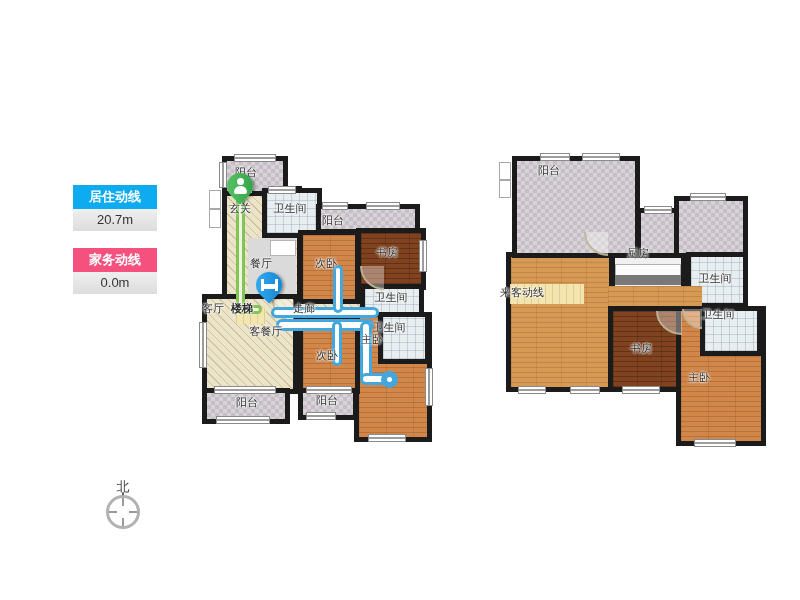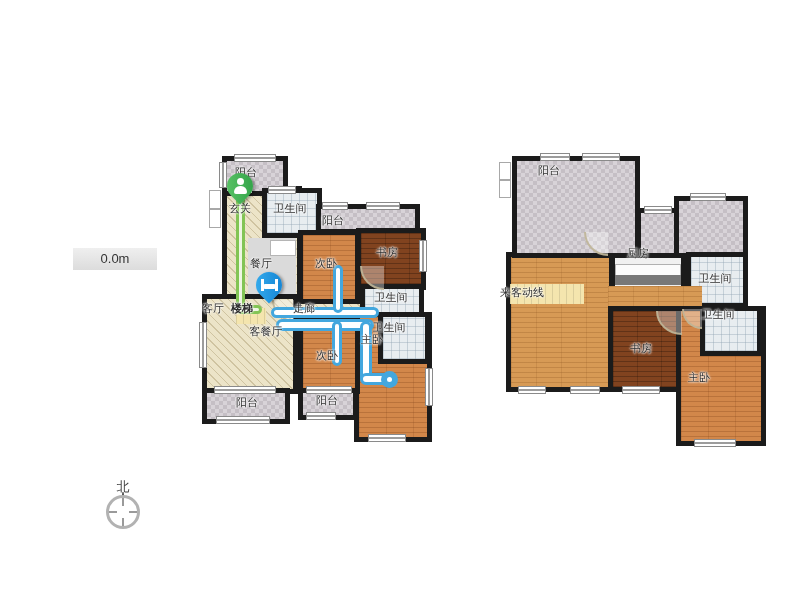--- a/index.html
+++ b/index.html
@@ -74,21 +74,26 @@
   
   .cp-ring{position:absolute;width:34px;height:34px;border:3px solid #b2b2b2;border-radius:50%;box-sizing:border-box;}
   .cp-tick{position:absolute;background:#9a9a9a;}
   .cp-stem{position:absolute;width:2px;height:7px;background:#555;}
 </style>
 </head>
 <body>
 
 <div id="canvas">
 
+  <div class="lg-block" style="left:73px;top:185px;">
+    <div class="lg-head c-blue">居住动线</div>
+    <div class="lg-val">20.7m</div>
+  </div>
   <div class="lg-block" style="left:73px;top:248px;">
+    <div class="lg-head c-pink">家务动线</div>
     <div class="lg-val">0.0m</div>
   </div>
 
   <div class="room f-hatch" style="left:222px;top:186px;width:80px;height:118px;"></div>
   <div class="room f-hatch" style="left:296px;top:296px;width:86px;height:42px;"></div>
   <div class="patch f-gray" style="left:248px;top:238px;width:48px;height:62px;"></div>
   <div class="patch" style="left:270px;top:240px;width:26px;height:16px;background:#fff;border:1px solid #b5b5b5;box-sizing:border-box;"></div>
   <div class="room f-balcony" style="left:222px;top:156px;width:66px;height:40px;"></div>
   <div class="room f-tile" style="left:262px;top:188px;width:60px;height:50px;"></div>
   <div class="room f-balcony" style="left:316px;top:204px;width:104px;height:30px;"></div>

